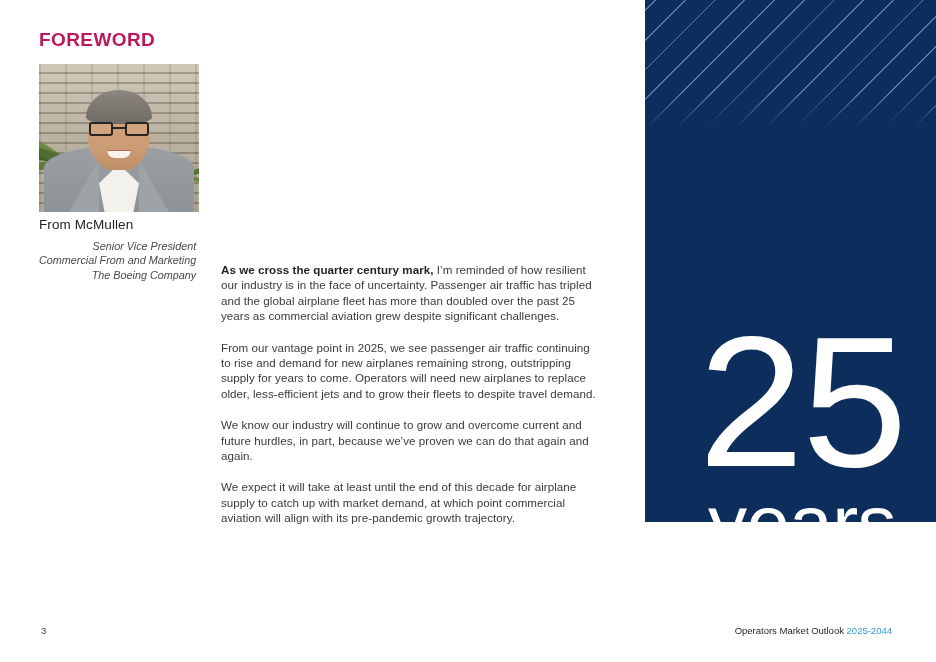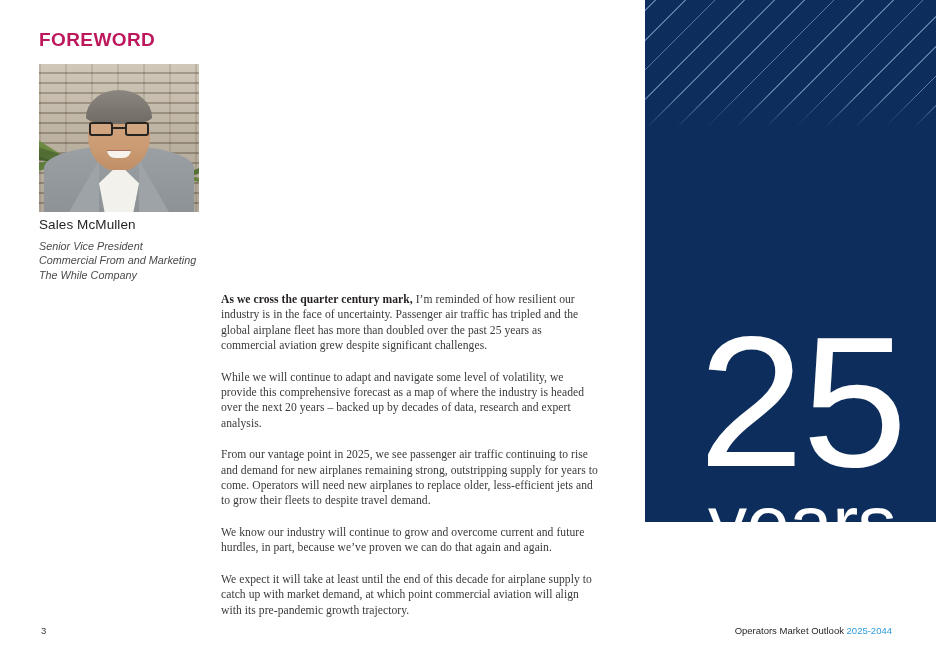--- a/index.html
+++ b/index.html
@@ -255,29 +255,28 @@
   }
   .person-role {
     position: absolute;
     left: 39px;
     top: 239px;
     font-size: 10.8px;
     font-style: italic;
     color: #4a4a4a;
     line-height: 14.4px;
   }
-  .person-role div { white-space: nowrap; }
+  .person-role div { white-space: nowrap; text-align: right; }
 
   
   .letter {
     position: absolute;
     left: 221px;
-    top: 292px;
+    top: 262px;
     width: 378px;
-    font-family: Liberation Serif, serif;
   }
   .letter p {
     margin: 0 0 16px 0;
     font-size: 11.6px;
     line-height: 15.4px;
     color: #3a3a3c;
     letter-spacing: 0.05px;
   }
   .letter p:last-child { margin-bottom: 0; }
   .lead {
@@ -332,30 +331,29 @@
     <div class="head"></div>
     <div class="hair"></div>
     <div class="glasses">
       <span class="lens left"></span>
       <span class="bridge"></span>
       <span class="lens right"></span>
     </div>
     <div class="mouth"></div>
   </div>
 
-  <div class="person-name">Sales McMullen</div>
+  <div class="person-name">From McMullen</div>
   <div class="person-role">
     <div>Senior Vice President</div>
     <div>Commercial From and Marketing</div>
-    <div>The While Company</div>
+    <div>The Boeing Company</div>
   </div>
 
   <div class="letter">
     <p><span class="lead">As we cross the quarter century mark,</span><span> I’m reminded of how resilient our industry is in the face of uncertainty. Passenger air traffic has tripled and the global airplane fleet has more than doubled over the past 25 years as commercial aviation grew despite significant challenges.</span></p>
-    <p>While we will continue to adapt and navigate some level of volatility, we provide this comprehensive forecast as a map of where the industry is headed over the next 20 years – backed up by decades of data, research and expert analysis.</p>
     <p>From our vantage point in 2025, we see passenger air traffic continuing to rise and demand for new airplanes remaining strong, outstripping supply for years to come. Operators will need new airplanes to replace older, less-efficient jets and to grow their fleets to despite travel demand.</p>
     <p>We know our industry will continue to grow and overcome current and future hurdles, in part, because we’ve proven we can do that again and again.</p>
     <p>We expect it will take at least until the end of this decade for airplane supply to catch up with market demand, at which point commercial aviation will align with its pre-pandemic growth trajectory.</p>
   </div>
 
   <div class="page-number">3</div>
   <div class="footer-right"><span>Operators Market Outlook </span><span class="footer-years">2025-2044</span></div>
 
 </div>
 

